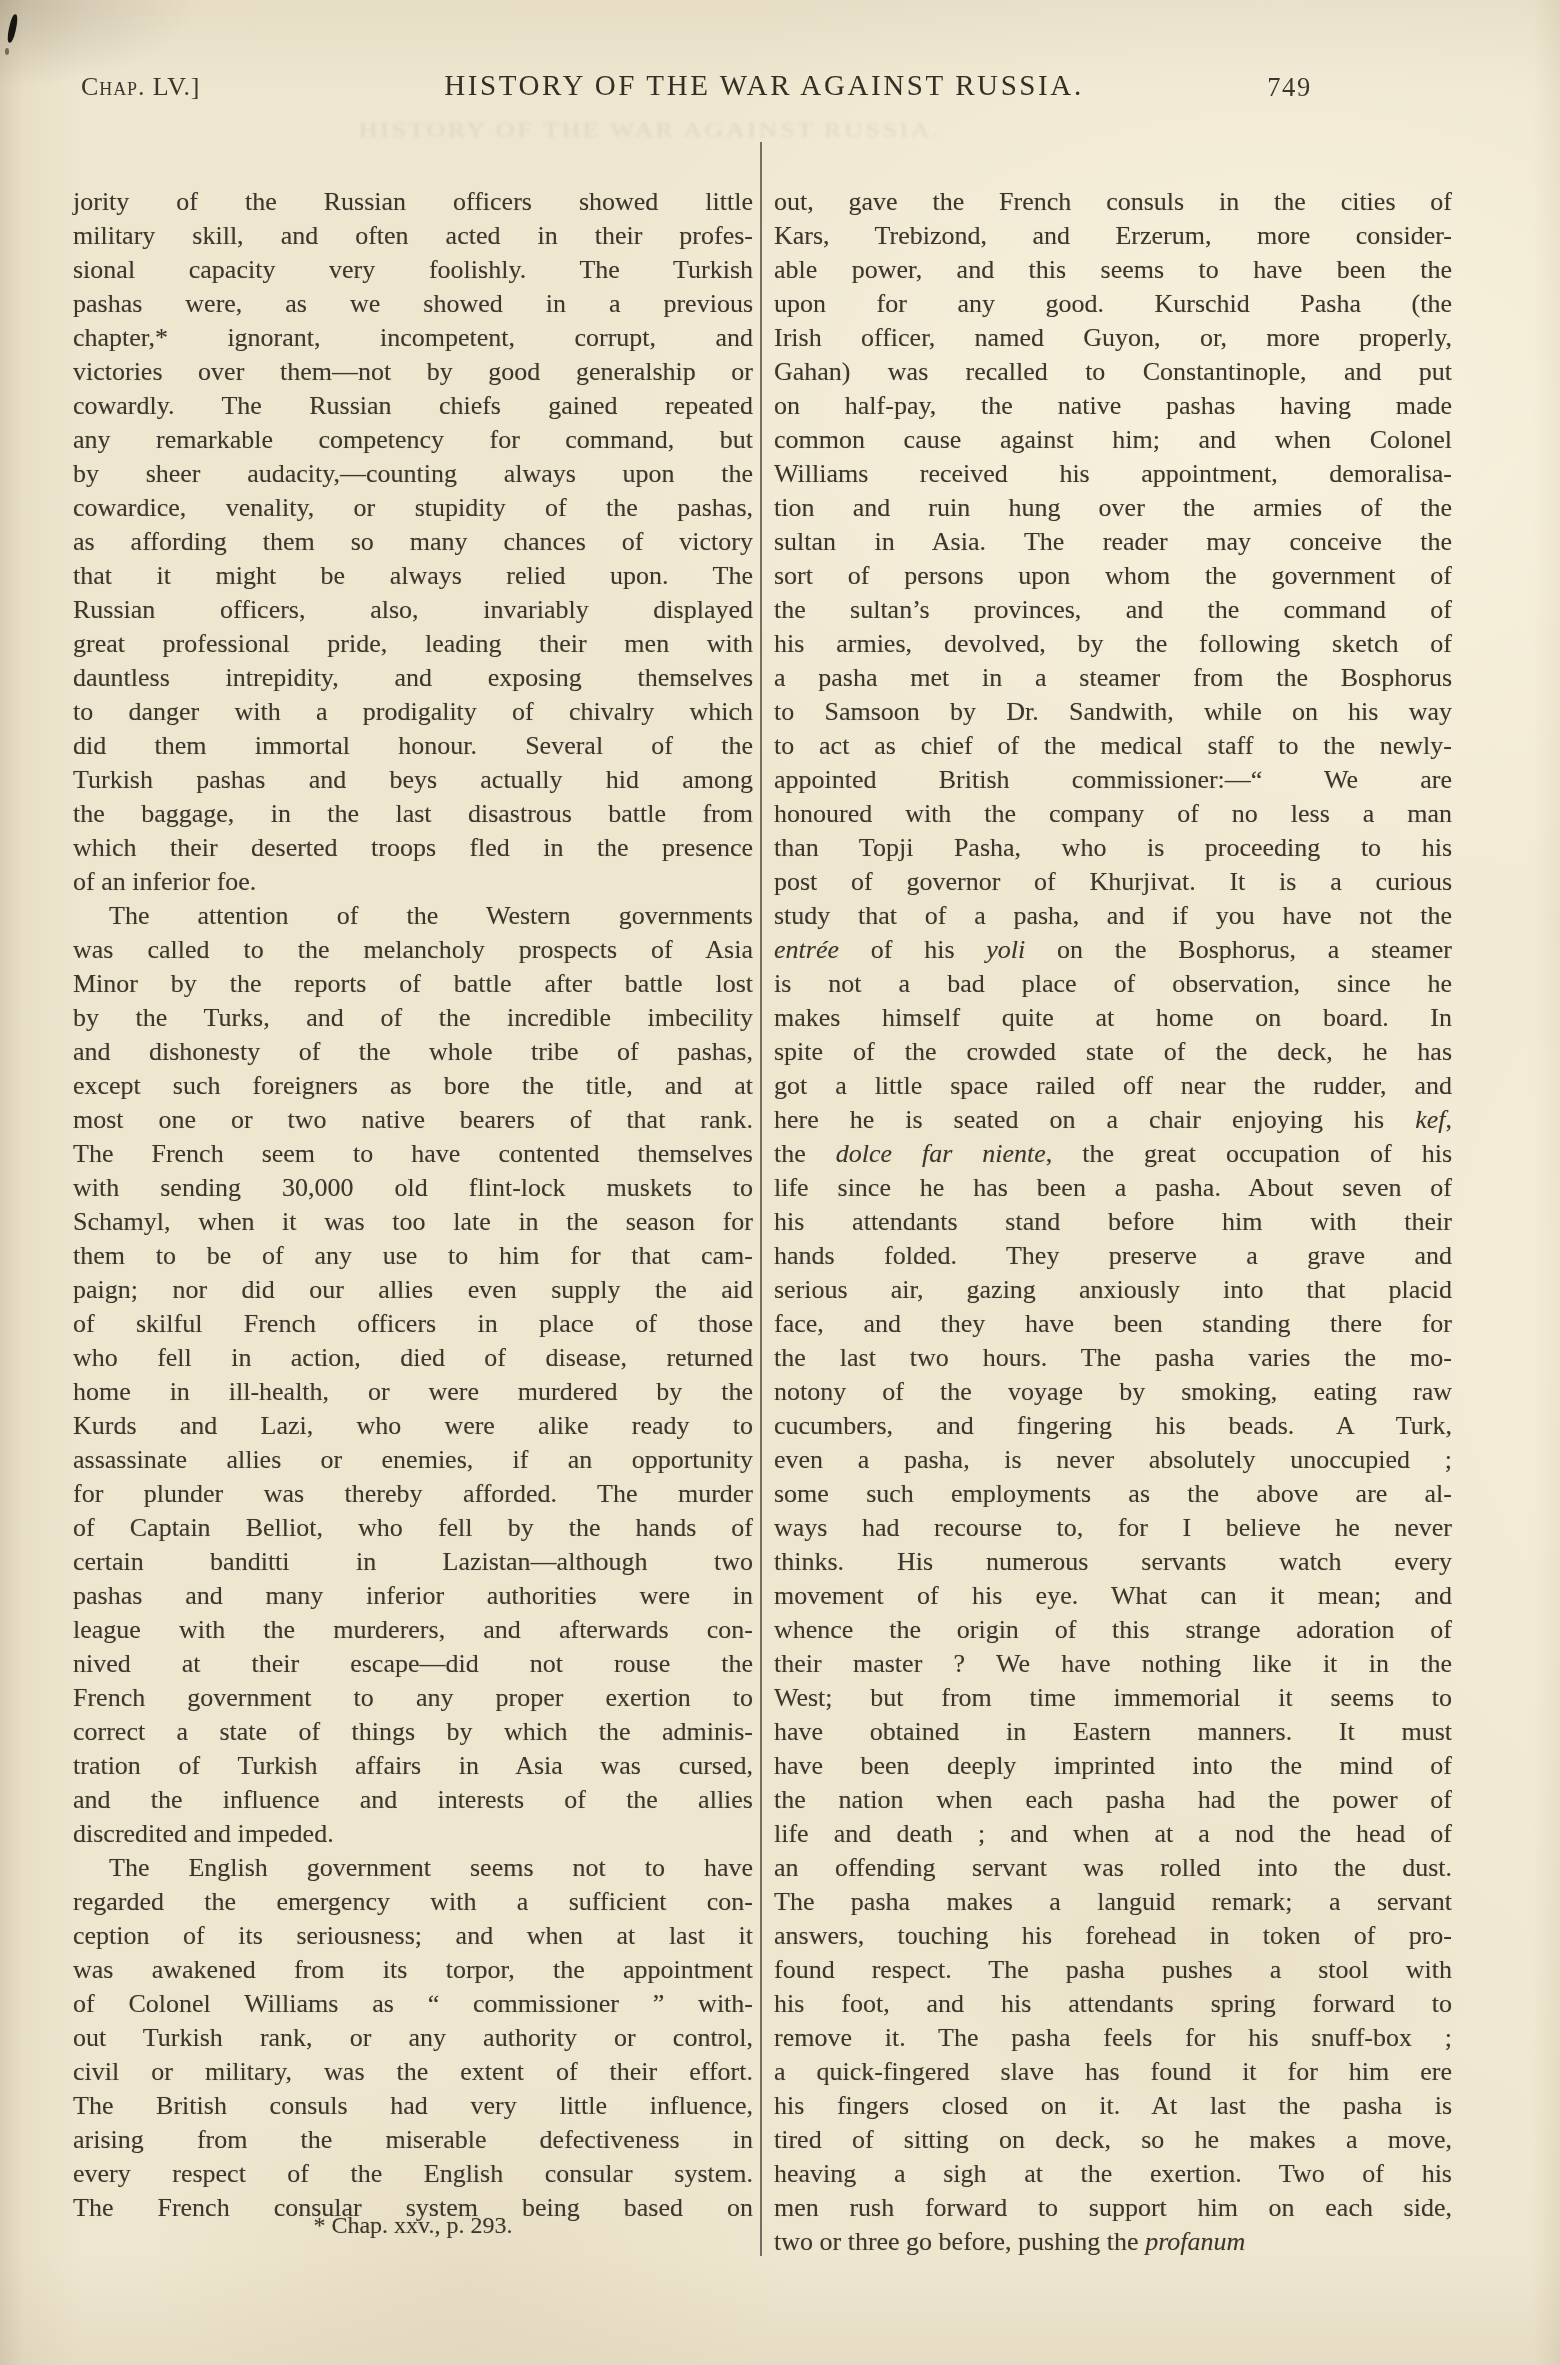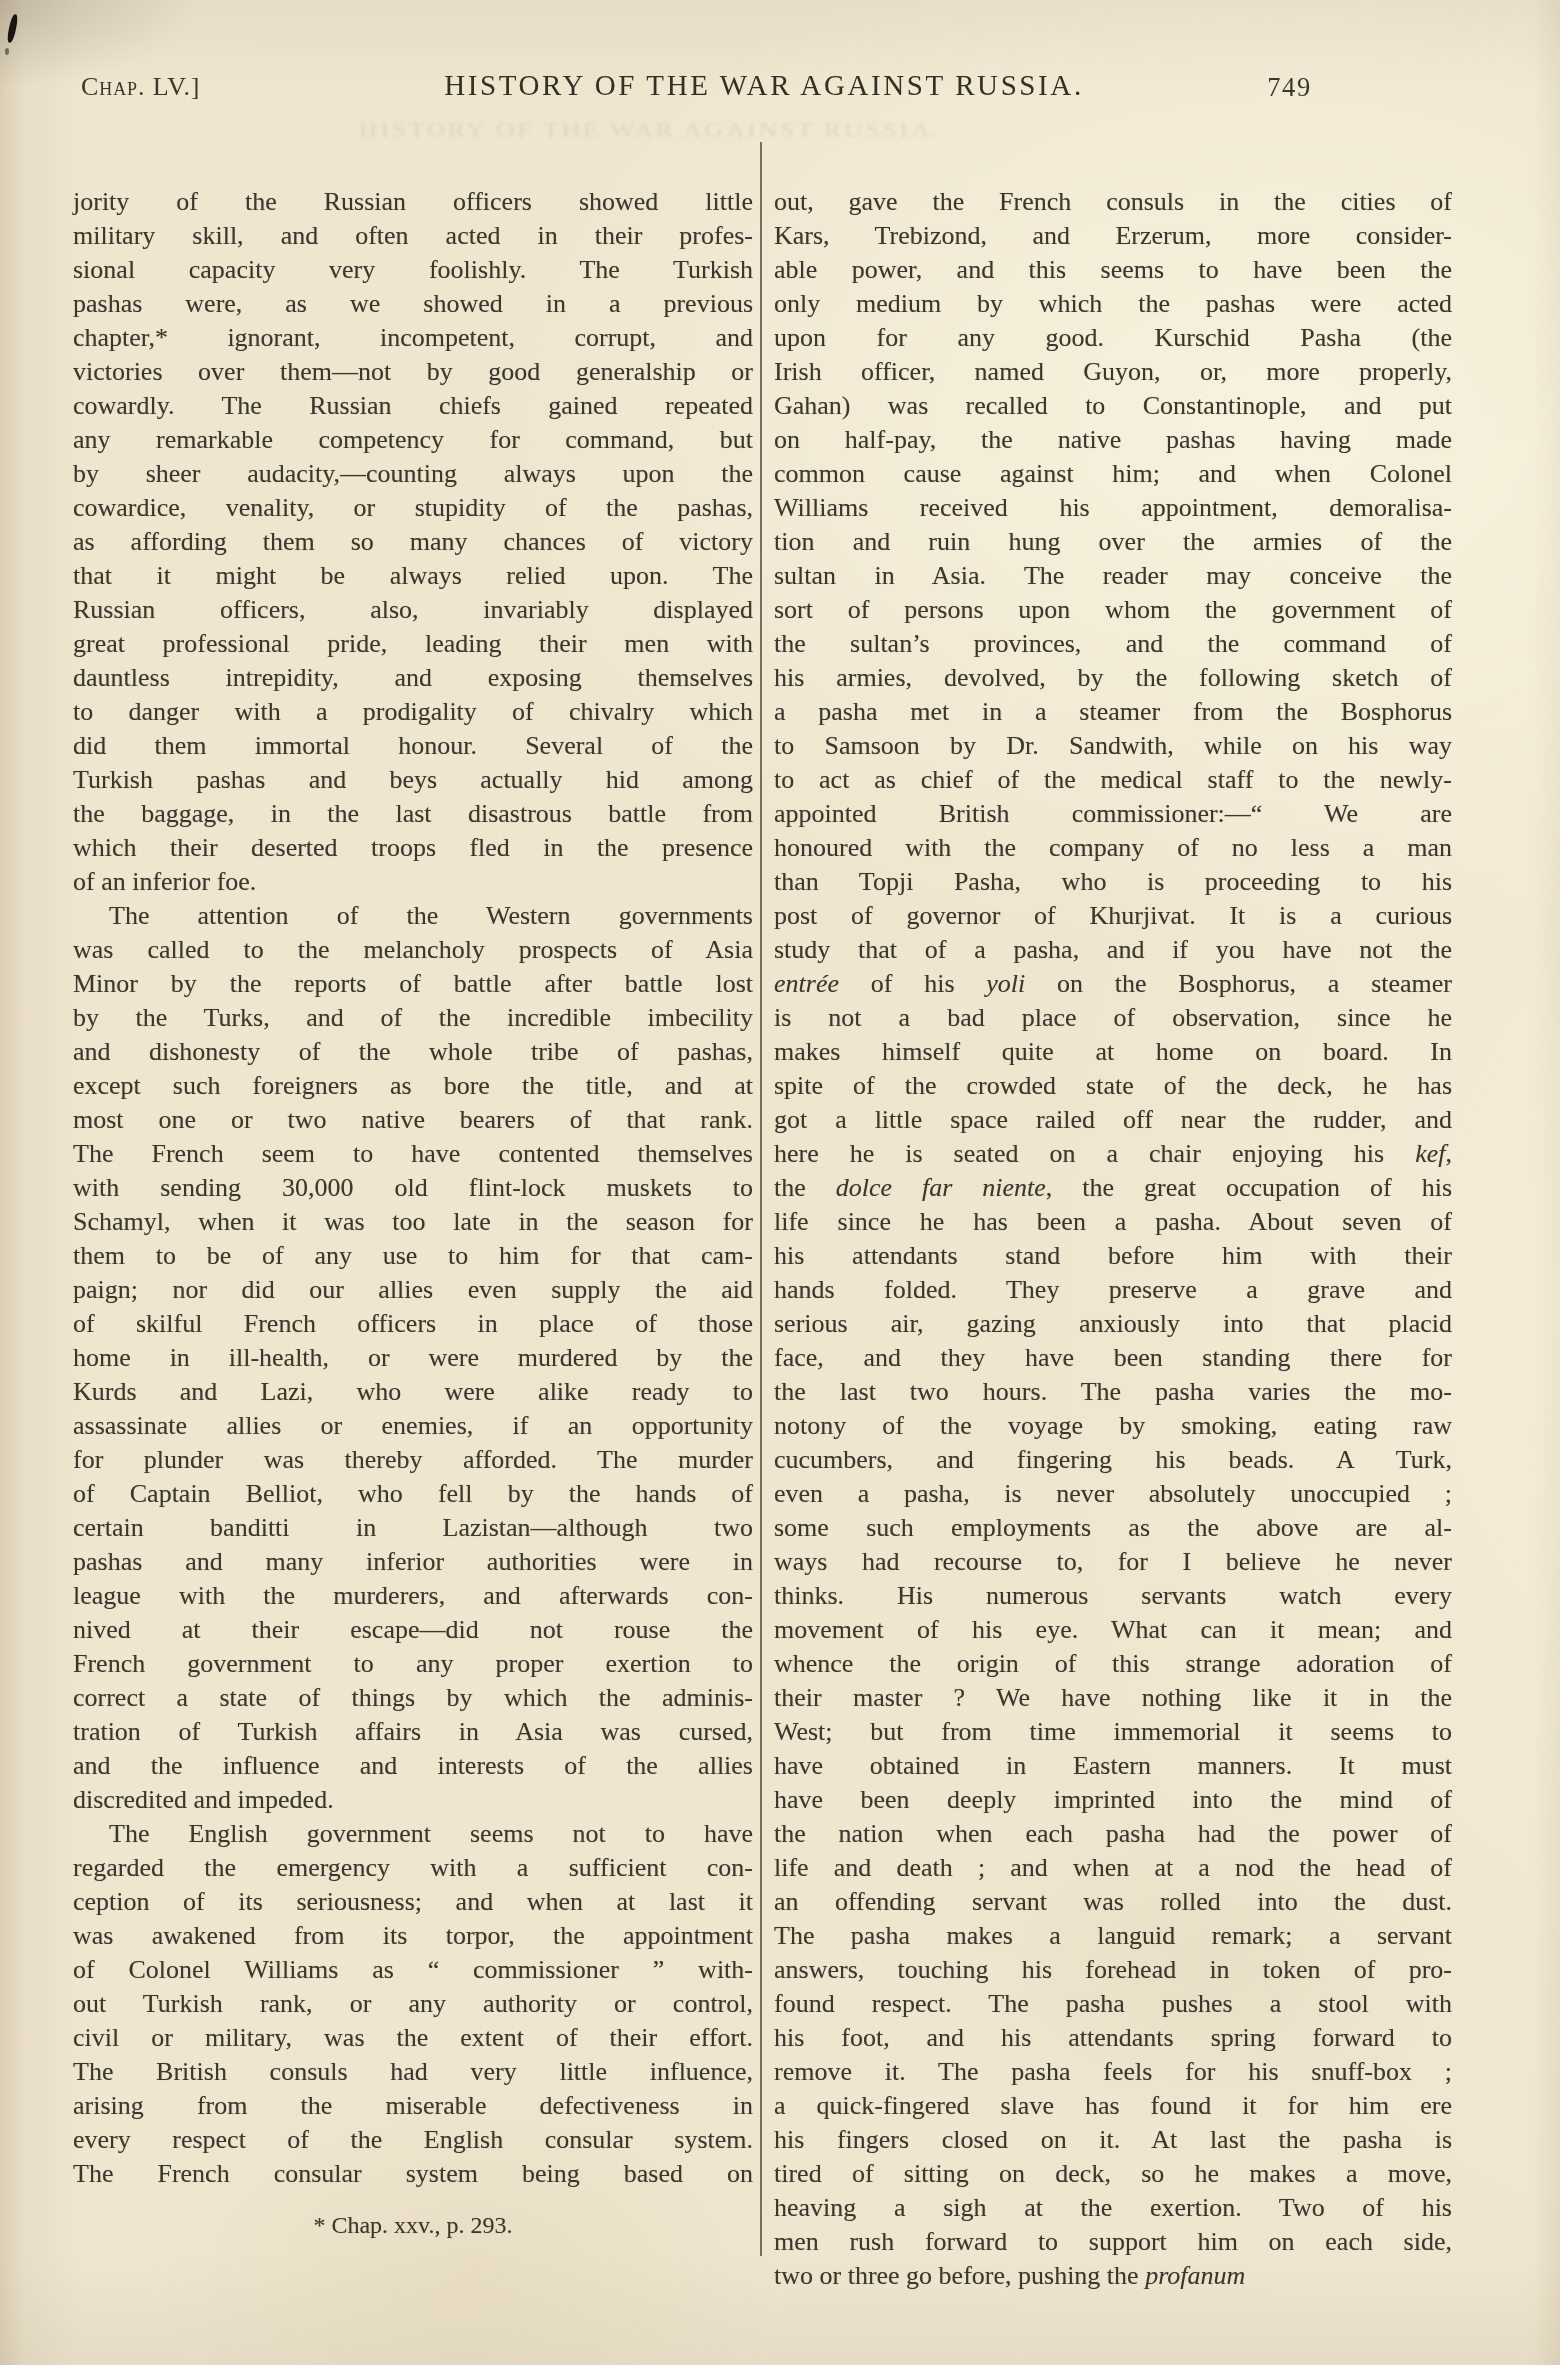--- a/index.html
+++ b/index.html
@@ -120,20 +120,21 @@
       <div class="line">by the Turks, and of the incredible imbecility</div>
       <div class="line">and dishonesty of the whole tribe of pashas,</div>
       <div class="line">except such foreigners as bore the title, and at</div>
       <div class="line">most one or two native bearers of that rank.</div>
       <div class="line">The French seem to have contented themselves</div>
       <div class="line">with sending 30,000 old flint-lock muskets to</div>
       <div class="line">Schamyl, when it was too late in the season for</div>
       <div class="line">them to be of any use to him for that cam-</div>
       <div class="line">paign; nor did our allies even supply the aid</div>
       <div class="line">of skilful French officers in place of those</div>
+      <div class="line">who fell in action, died of disease, returned</div>
       <div class="line">home in ill-health, or were murdered by the</div>
       <div class="line">Kurds and Lazi, who were alike ready to</div>
       <div class="line">assassinate allies or enemies, if an opportunity</div>
       <div class="line">for plunder was thereby afforded.  The murder</div>
       <div class="line">of Captain Belliot, who fell by the hands of</div>
       <div class="line">certain banditti in Lazistan—although two</div>
       <div class="line">pashas and many inferior authorities were in</div>
       <div class="line">league with the murderers, and afterwards con-</div>
       <div class="line">nived at their escape—did not rouse the</div>
       <div class="line">French government to any proper exertion to</div>
@@ -153,21 +154,20 @@
       <div class="line">every respect of the English consular system.</div>
       <div class="line">The French consular system being based on</div>
     </div>
 
   <div class="divider"></div>
 
   <div class="col col-right">
       <div class="line">out, gave the French consuls in the cities of</div>
       <div class="line">Kars, Trebizond, and Erzerum, more consider-</div>
       <div class="line">able power, and this seems to have been the</div>
-      <div class="line">only medium by which the pashas were acted</div>
       <div class="line">upon for any good.  Kurschid Pasha (the</div>
       <div class="line">Irish officer, named Guyon, or, more properly,</div>
       <div class="line">Gahan) was recalled to Constantinople, and put</div>
       <div class="line">on half-pay, the native pashas having made</div>
       <div class="line">common cause against him; and when Colonel</div>
       <div class="line">Williams received his appointment, demoralisa-</div>
       <div class="line">tion and ruin hung over the armies of the</div>
       <div class="line">sultan in Asia.  The reader may conceive the</div>
       <div class="line">sort of persons upon whom the government of</div>
       <div class="line">the sultan’s provinces, and the command of</div>

